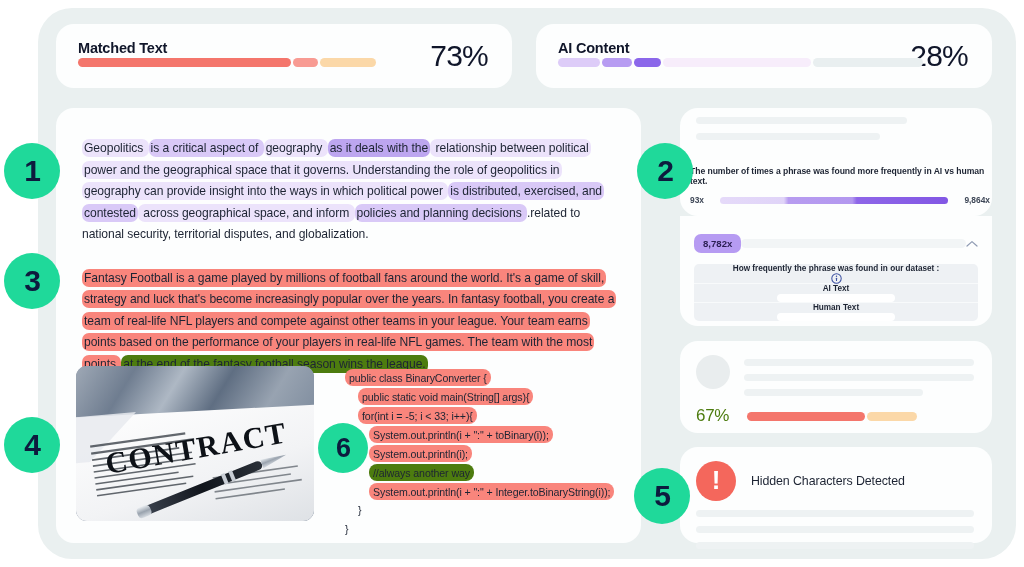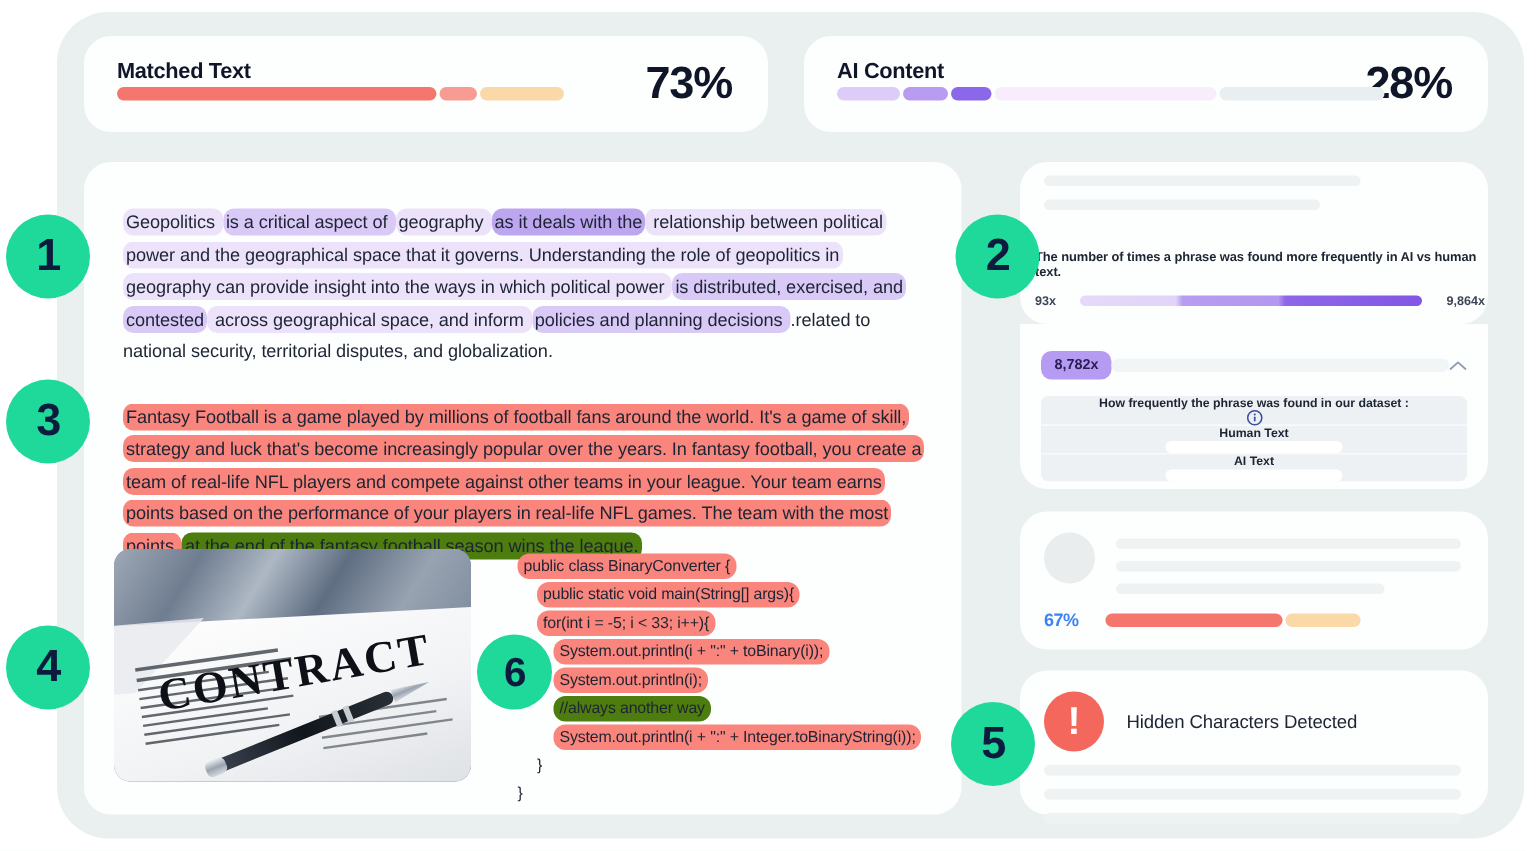--- a/index.html
+++ b/index.html
@@ -42,21 +42,21 @@
     color: #10162a;
     letter-spacing: -0.2px;
     margin: 0;
   }
   .score-pct {
     position: absolute;
     right: 24px;
     top: 50%;
     transform: translateY(-50%);
     font-size: 30px;
-    font-weight: bold;
+    font-weight: normal;
     color: #10162a;
     letter-spacing: -0.8px;
   }
   .bar-track {
     position: absolute;
     left: 22px;
     bottom: 21px;
     height: 9px;
     display: flex;
     gap: 2px;
@@ -169,23 +169,23 @@
     font-size: 8.2px;
     font-weight: bold;
     color: #1d2433;
     flex-direction: column;
   }
   .ds-head { background: #eef1f4; }
   .ds-row  { background: #eef1f4; border-top: 1px solid #f8fafb; }
   .ds-fill { width: 118px; height: 8px; background: #ffffff; border-radius: 5px; }
 
   .pct-small {
-    font-size: 12px;
-    font-weight: bold;
-    color: #3b82f6;
+    font-size: 17px;
+    font-weight: normal;
+    color: #4d7c0f;
     letter-spacing: -0.3px;
   }
 
   .alert-circle {
     width: 40px; height: 40px;
     border-radius: 50%;
     background: #f4675c;
     color: #ffffff;
     display: flex; align-items: center; justify-content: center;
     font-size: 26px; font-weight: bold;
@@ -351,25 +351,25 @@
         <span>How frequently the phrase was found in our dataset :</span>
         <span style="line-height:0;">
           <svg width="11" height="11" viewBox="0 0 14 14">
             <circle cx="7" cy="7" r="6" fill="none" stroke="#3b4fa0" stroke-width="1.3"></circle>
             <circle cx="7" cy="4.2" r="0.9" fill="#3b4fa0"></circle>
             <rect x="6.3" y="5.9" width="1.4" height="4.3" rx="0.7" fill="#3b4fa0"></rect>
           </svg>
         </span>
       </div>
       <div class="ds-row">
+        <span>AI Text</span>
+        <span class="ds-fill"></span>
+      </div>
+      <div class="ds-row">
         <span>Human Text</span>
-        <span class="ds-fill"></span>
-      </div>
-      <div class="ds-row">
-        <span>AI Text</span>
         <span class="ds-fill"></span>
       </div>
     </div>
   </div>
 
   <div class="card" id="summary-card" style="left:680px; top:341px; width:312px; height:92px;">
     <div style="display:flex; gap:14px; padding:14px 18px 0 16px;">
       <div style="width:34px;height:34px;border-radius:50%;background:#e9edee;flex:none;"></div>
       <div style="flex:1; padding-top:4px;">
         <div class="skel" style="width:100%;"></div>

